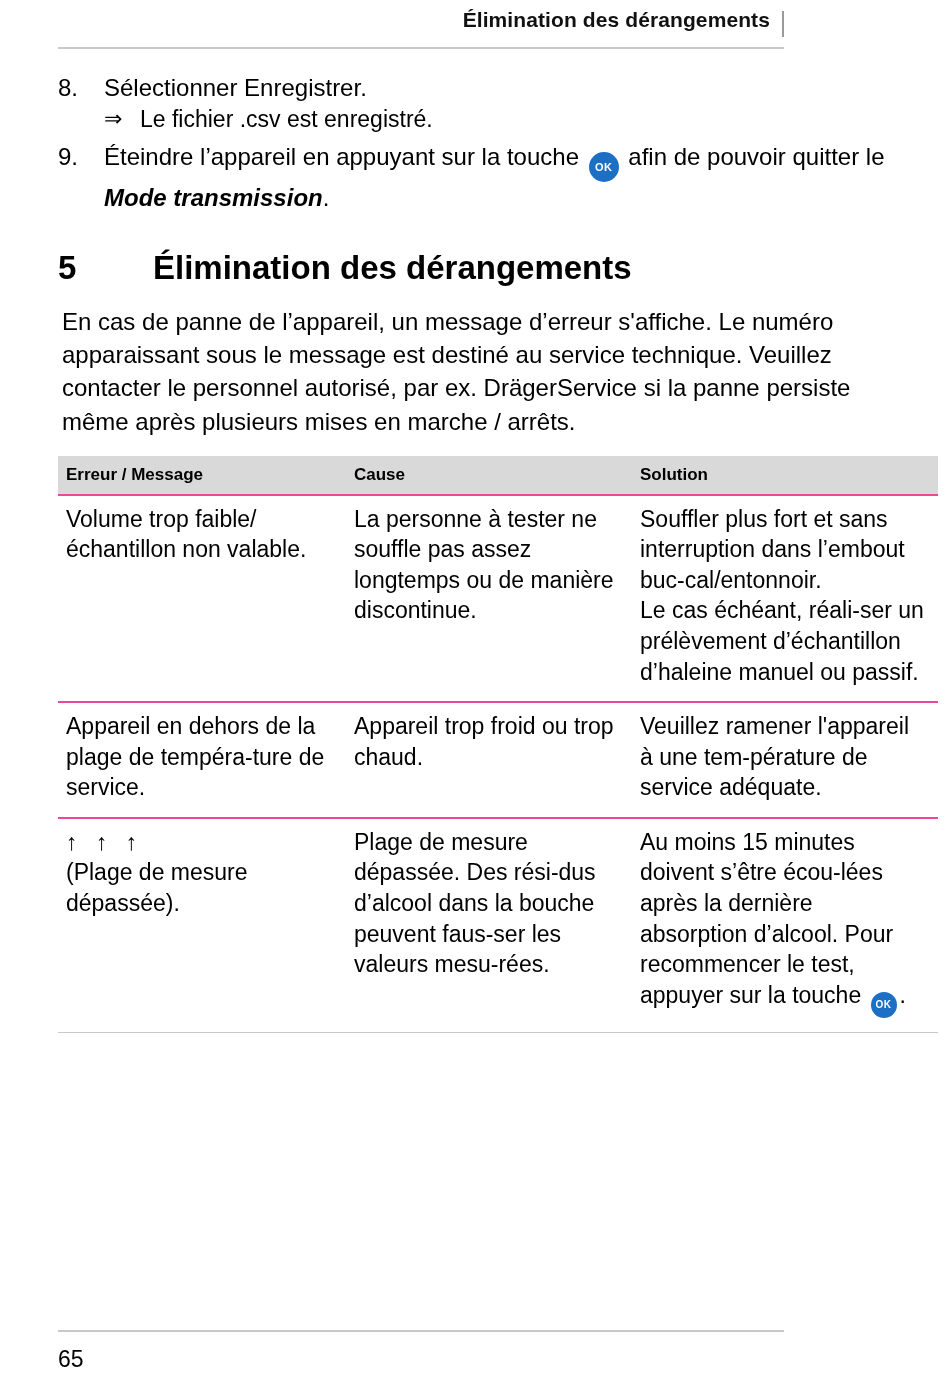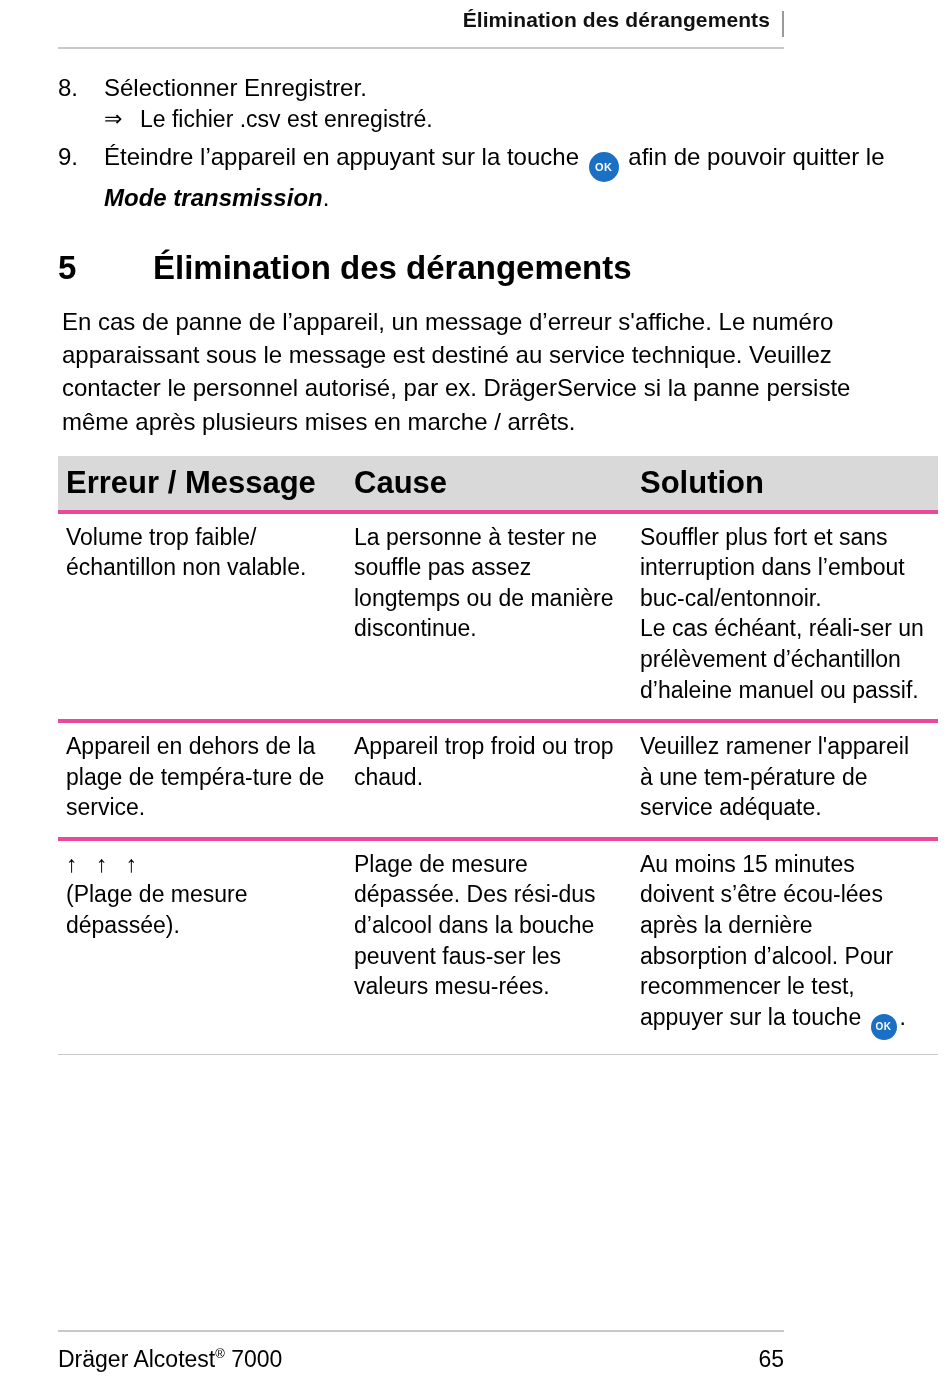--- a/index.html
+++ b/index.html
@@ -155,31 +155,31 @@
   
   table.errtable {
     border-collapse: collapse;
     width: 880px;
     margin-top: 8px;
     table-layout: fixed;
   }
   table.errtable th {
     background: #d9d9d9;
     text-align: left;
-    font-size: 31px;
+    font-size: 17px;
     font-weight: bold;
     padding: 9px 8px 9px 8px;
     border: none;
   }
   table.errtable td {
     font-size: 23px;
     line-height: 1.33;
     vertical-align: top;
     padding: 8px 14px 14px 8px;
-    border-top: 4px solid #ec4899;
+    border-top: 2px solid #ec4899;
   }
   table.errtable tr.first-row td {
     border-top: none;
   }
   .col1 { width: 288px; }
   .col2 { width: 286px; }
   .col3 { width: 306px; }
   .arrows {
     letter-spacing: 6px;
     font-size: 23px;
@@ -302,21 +302,17 @@
         </tr>
       </tbody>
     </table>
     <div class="table-bottom-rule"></div>
 
   </div>
 
   <div class="footer">
     <div class="footer-rule"></div>
     <div class="footer-row">
-      <div class="footer-left">
-        <span>Dräger Alcotest</span><sup>®</sup>
-        <span>7000</span>
-      </div>
       <div class="footer-right">65</div>
     </div>
   </div>
 
 </div>
 
 </body></html>

